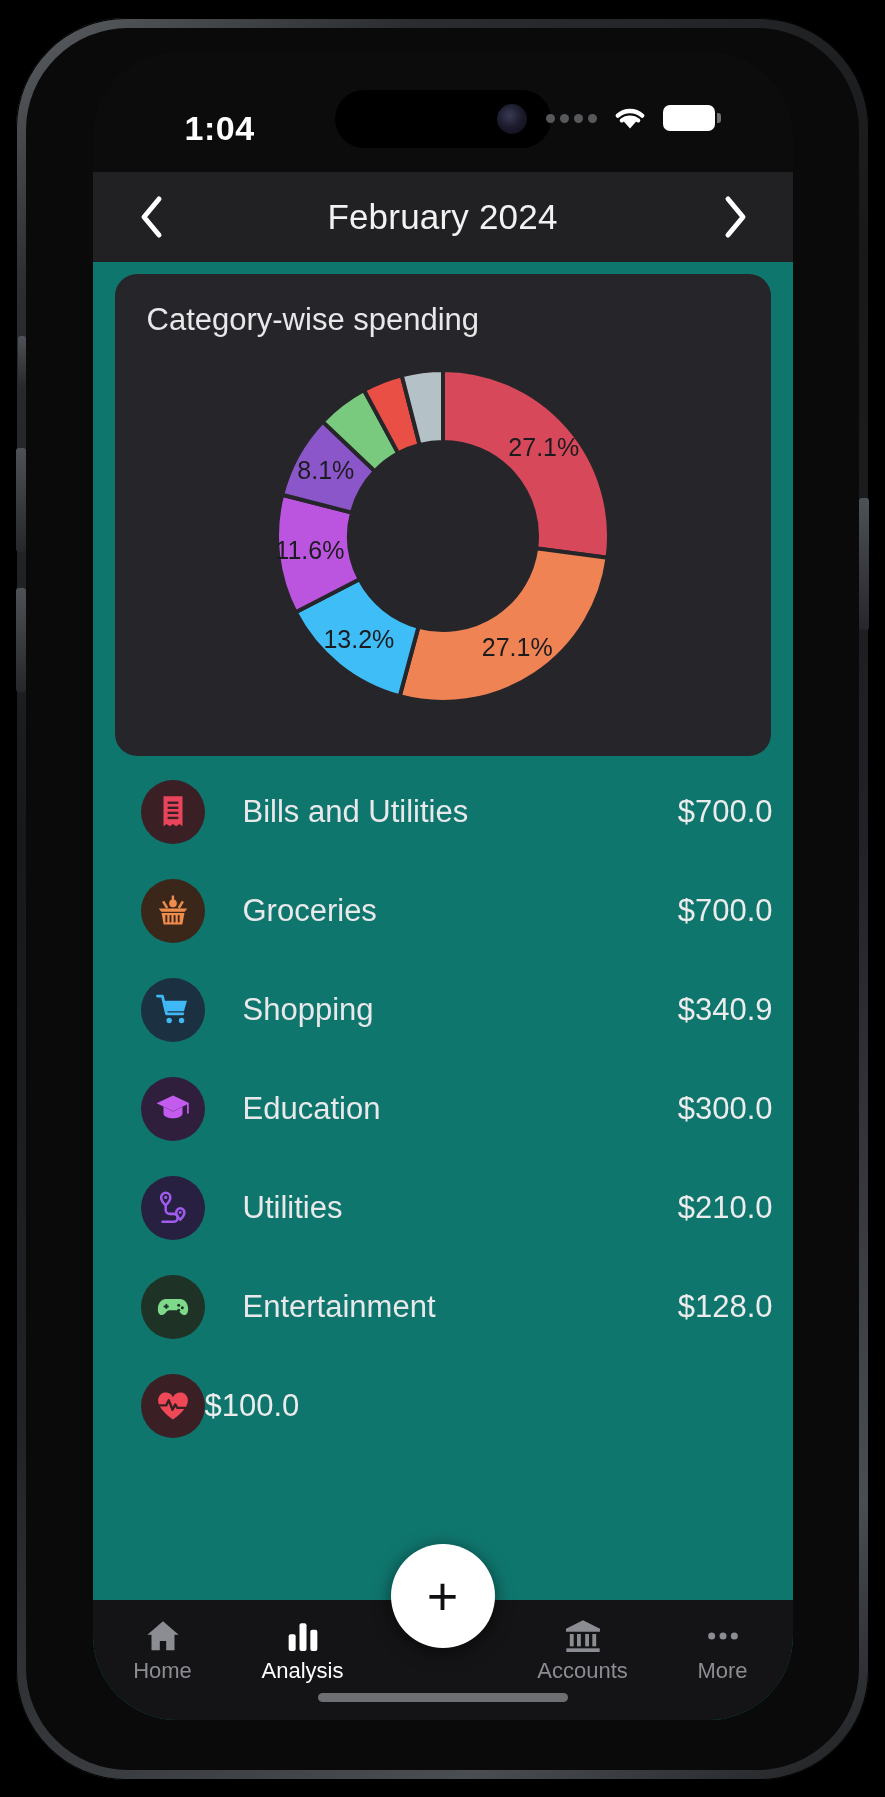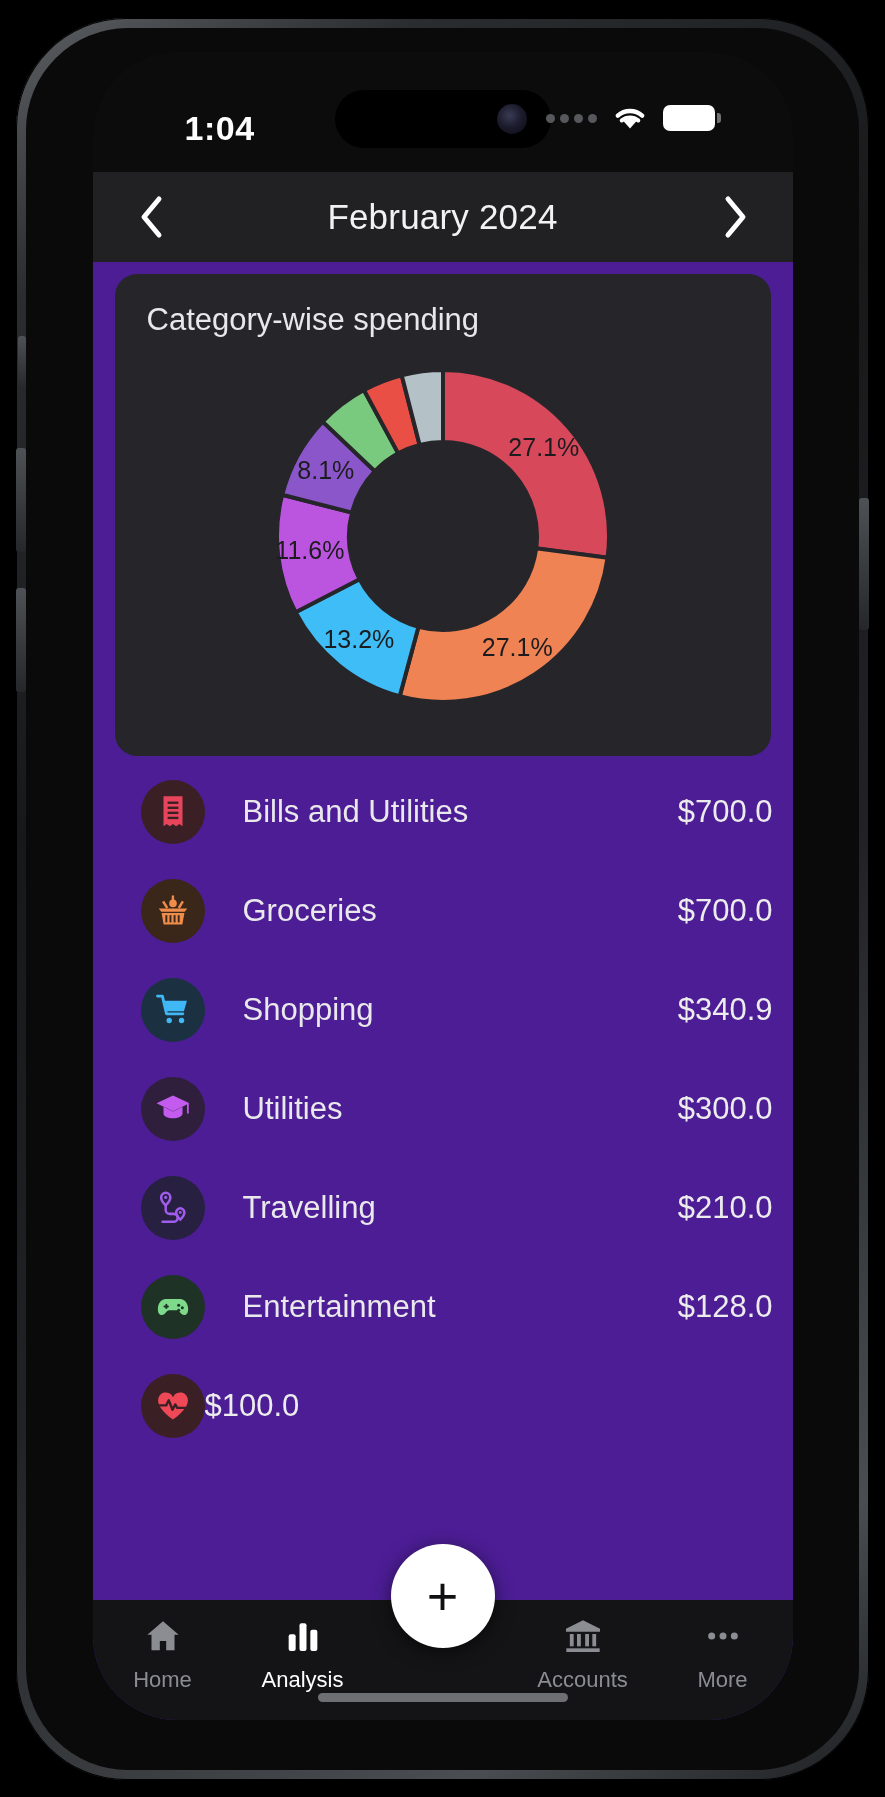--- a/index.html
+++ b/index.html
@@ -75,21 +75,21 @@
   }
   .navchev {
     width:56px; height:56px; display:flex; align-items:center; justify-content:center;
     cursor:pointer;
   }
   .appbar-title { font-size:35px; color:#f2f2f3; font-weight:400; letter-spacing:.2px; }
 
   
   .content {
     position:absolute; left:0; top:210px; width:100%; bottom:0;
-    background:#4c1d95;
+    background:#0f766e;
   }
   .card {
     position:absolute; left:22px; top:12px; width:656px; height:482px;
     background:#26262a; border-radius:22px;
   }
   .card-title {
     position:absolute; left:32px; top:28px;
     font-size:31px; color:#e8e8ea; font-weight:400;
   }
   .donut-wrap { position:absolute; left:0; top:92px; width:100%; height:370px; }
@@ -109,21 +109,21 @@
     margin-left:38px; font-size:31px; color:#e9e9eb; font-weight:400; flex:1 1 auto;
   }
   .cat-amt { font-size:31px; color:#ececed; font-weight:400; }
 
   
   .tabbar {
     position:absolute; left:0; bottom:0; width:100%; height:120px;
     background:#141416; display:flex; align-items:flex-start; padding-top:16px;
   }
   .tabitem {
-    flex:1 1 0; display:flex; flex-direction:column; align-items:center; gap:11px;
+    flex:1 1 0; display:flex; flex-direction:column; align-items:center; gap:2px;
   }
   .tablabel { font-size:22px; color:#8b8d92; }
   .tabitem.active .tablabel { color:#ffffff; font-weight:400; }
   .tabspacer { flex:1 1 0; }
   .fab {
     position:absolute; left:50%; transform:translateX(-50%); bottom:72px;
     width:104px; height:104px; border-radius:50%;
     background:#fff; display:flex; align-items:center; justify-content:center;
     box-shadow:0 4px 18px rgba(0,0,0,.55);
   }
@@ -250,34 +250,34 @@
                 <div class="cat-amt">$340.9</div>
               </div>
               <div class="catrow">
                 <div class="cat-ico" style="background: rgb(47, 31, 61);">
                   <svg width="38" height="38" viewBox="0 0 24 24">
                     <path d="M12 3.4L22.4 8.4 12 13.4 1.6 8.4z" fill="#c35bef"></path>
              <path d="M6 10.6v4.2c0 1.7 2.7 3 6 3s6-1.3 6-3v-4.2l-6 2.9z" fill="#c35bef"></path>
              <path d="M21.4 9v5.4" stroke="#c35bef" stroke-width="1.1" stroke-linecap="round"></path>
                   </svg>
                 </div>
-                <div class="cat-name">Utilities</div>
+                <div class="cat-name">Education</div>
                 <div class="cat-amt">$300.0</div>
               </div>
               <div class="catrow">
                 <div class="cat-ico" style="background: rgb(39, 32, 64);">
                   <svg width="38" height="38" viewBox="0 0 24 24">
                     <path d="M7.4 2.4a2.9 2.9 0 0 0-2.9 2.9c0 2.1 2.9 5 2.9 5s2.9-2.9 2.9-5a2.9 2.9 0 0 0-2.9-2.9z" fill="none" stroke="#a05ced" stroke-width="1.6"></path>
              <circle cx="7.4" cy="5.3" r="1" fill="#a05ced"></circle>
              <path d="M16.6 12.2a2.6 2.6 0 0 0-2.6 2.6c0 1.9 2.6 4.5 2.6 4.5s2.6-2.6 2.6-4.5a2.6 2.6 0 0 0-2.6-2.6z" fill="none" stroke="#a05ced" stroke-width="1.6"></path>
              <circle cx="16.6" cy="14.8" r=".9" fill="#a05ced"></circle>
              <path d="M7.4 10.6v2.8c0 1.4 1.2 2.3 2.6 2.3h2.2c1.5 0 2.7.9 2.7 2.3v.4c0 1.4-1.2 2.3-2.7 2.3H5.4" stroke="#a05ced" stroke-width="1.6" fill="none" stroke-linecap="round"></path>
                   </svg>
                 </div>
-                <div class="cat-name">Travelling</div>
+                <div class="cat-name">Utilities</div>
                 <div class="cat-amt">$210.0</div>
               </div>
               <div class="catrow">
                 <div class="cat-ico" style="background: rgb(31, 50, 38);">
                   <svg width="38" height="38" viewBox="0 0 24 24">
                     <path d="M7.4 7h9.2c2.6 0 4.6 2.4 4.9 5.3.3 2.7-.5 4.8-2.4 4.8-1.4 0-2.1-1-3-2.1-.6-.7-1.2-1-2-1H9.9c-.8 0-1.4.3-2 1-.9 1.1-1.6 2.1-3 2.1-1.9 0-2.7-2.1-2.4-4.8C2.8 9.4 4.8 7 7.4 7z" fill="#7ed98a"></path>
              <rect x="6" y="11.1" width="3.4" height="1.2" rx=".6" fill="#1f3226"></rect>
              <rect x="7.2" y="9.9" width="1.2" height="3.4" rx=".6" fill="#1f3226"></rect>
              <circle cx="15.6" cy="10.9" r=".95" fill="#1f3226"></circle>
              <circle cx="17.9" cy="12.5" r=".95" fill="#1f3226"></circle>

